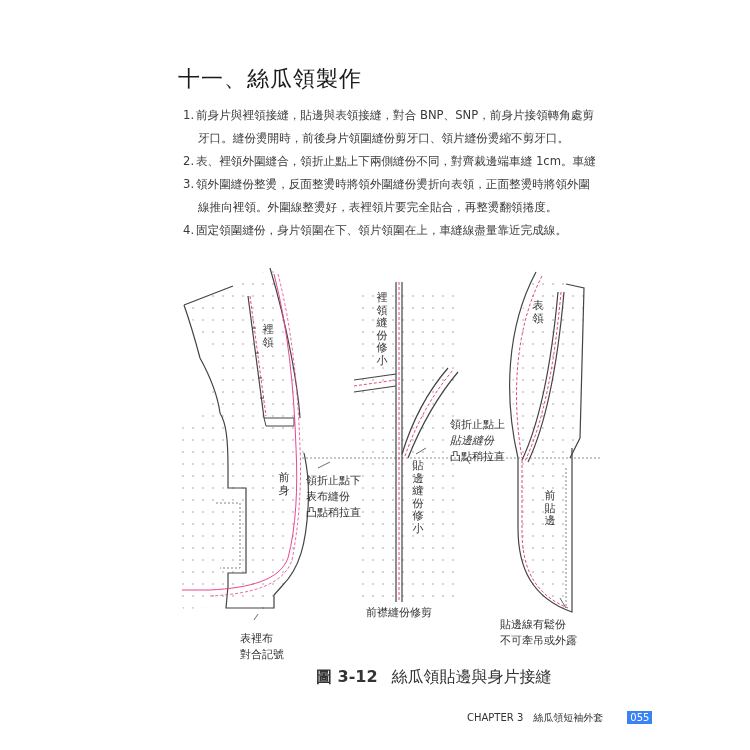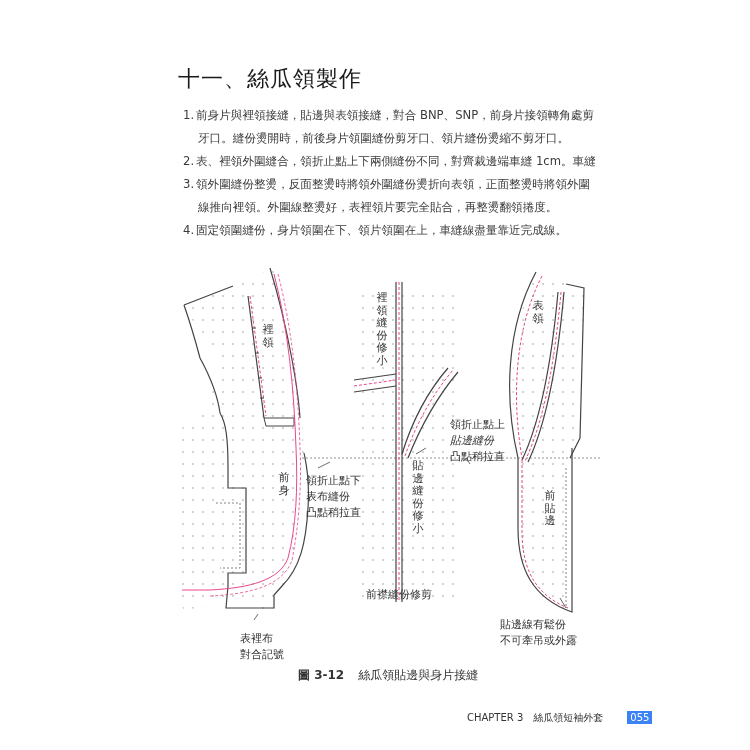--- a/index.html
+++ b/index.html
@@ -6,21 +6,21 @@
   body { width:750px; height:750px; position:relative; overflow:hidden;
          font-family:"DejaVu Sans", "Liberation Sans", sans-serif; color:#333; }
   .title { position:absolute; left:178px; top:64px; font-size:22px; font-family:"DejaVu Serif","Liberation Serif",serif; color:#1a1a1a; letter-spacing:1px; }
   .steps { position:absolute; left:183px; top:104px; width:430px; font-size:11.6px; line-height:23px; color:#3a3a3a; }
   .step { margin:0; }
   .step .num { display:inline-block; width:13px; }
   .step .cont { padding-left:15px; }
   .diagram { position:absolute; left:170px; top:268px; width:460px; height:392px; }
   .lbl { position:absolute; font-size:11px; line-height:17px; color:#333;text-align:right; }
   .vlbl { position:absolute; font-size:11px; line-height:12.5px; width:12px; text-align:center; color:#333; background:rgba(255,255,255,0.0); }
-  .caption { position:absolute; left:298px; top:667px; font-size:12px; color:#333; }
+  .caption { position:absolute; left:316px; top:667px; font-size:16px; color:#333; }
   .caption .fig { font-weight:bold; margin-right:14px; }
   .footer { position:absolute; left:467px; top:711px; font-size:10px; color:#333; }
   .footer .chap { margin-right:10px; }
   .footer .ctitle { margin-right:24px; }
   .pagenum { display:inline-block; background:#3b82f6; color:#fff; padding:0 3px; font-size:10px; line-height:13px; }
 </style>
 </head>
 <body>
 
 <div class="title">十一、絲瓜領製作</div>
@@ -101,21 +101,21 @@
   <div class="vlbl" style="left:92px;top:56px;">裡領</div>
   <div class="vlbl" style="left:60px;top:204px;margin-left:48px;">前身</div>
   <div class="lbl" style="left:136px;top:204px;">領折止點下</div>
   <div class="lbl" style="left:136px;top:220px;">表布縫份</div>
   <div class="lbl" style="left:136px;top:236px;">凸點稍拉直</div>
   <div class="vlbl" style="left:206px;top:24px;">裡領縫份修小</div>
   <div class="lbl" style="left:280px;top:148px;">領折止點上</div>
   <div class="lbl" style="left:280px;top:164px;font-style:italic;">貼邊縫份</div>
   <div class="lbl" style="left:280px;top:180px;">凸點稍拉直</div>
   <div class="vlbl" style="left:242px;top:192px;">貼邊縫份修小</div>
-  <div class="lbl" style="left:196px;top:318px;">前襟縫份修剪</div>
+  <div class="lbl" style="left:196px;top:336px;">前襟縫份修剪</div>
   <div class="vlbl" style="left:362px;top:32px;">表領</div>
   <div class="vlbl" style="left:362px;top:222px;margin-left:12px;">前貼邊</div>
   <div class="lbl" style="left:70px;top:362px;">表裡布</div>
   <div class="lbl" style="left:70px;top:378px;">對合記號</div>
   <div class="lbl" style="left:330px;top:348px;">貼邊線有鬆份</div>
   <div class="lbl" style="left:330px;top:364px;">不可牽吊或外露</div>
 </div>
 
 <div class="caption">
   <span class="fig">圖 3-12</span><span>絲瓜領貼邊與身片接縫</span>

